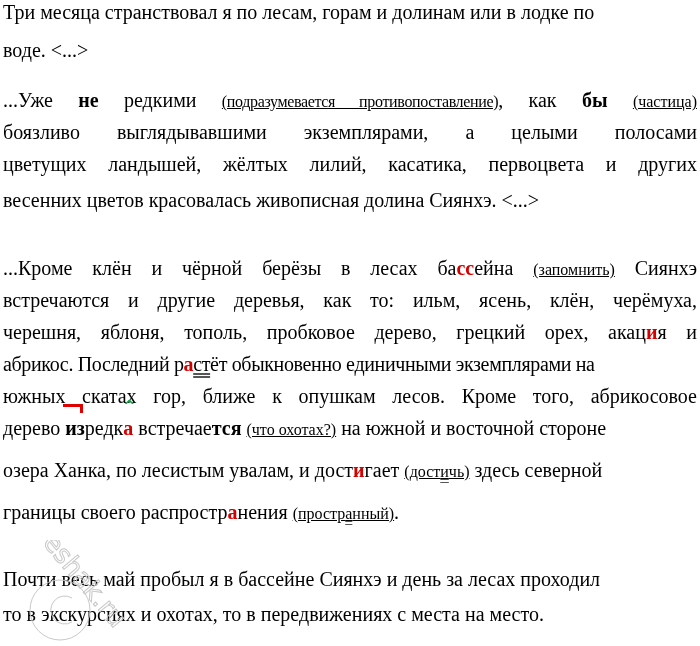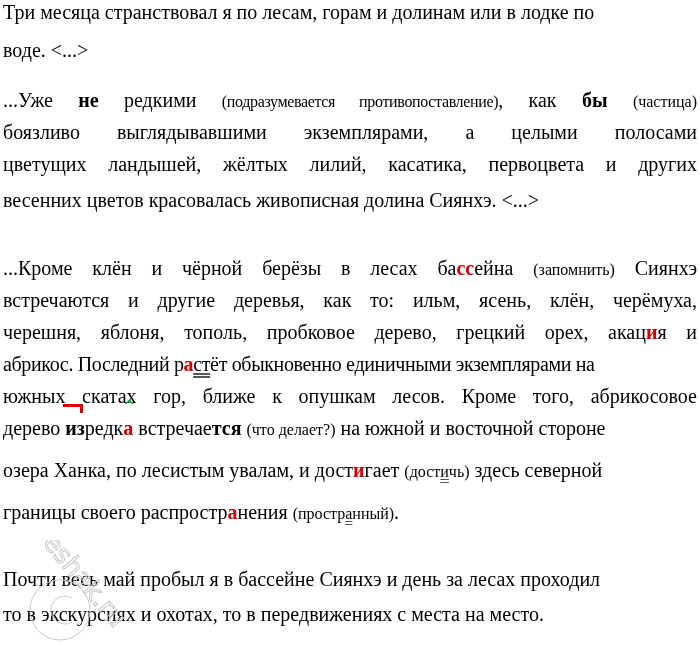--- a/index.html
+++ b/index.html
@@ -8,21 +8,21 @@
     font-family: "Liberation Serif", "DejaVu Serif", serif;
     color: #000000;
   }
   .doc { position: absolute; left: 3px; top: 0; width: 694px; }
   .line {
     position: absolute; left: 0; width: 694px;
     font-size: 20px; line-height: 24px; white-space: nowrap;
   }
   .just { text-align: justify; text-align-last: justify; }
   .narrow { letter-spacing: -0.35px; }
-  .small { font-size: 16px; }
+  .small { font-size: 16px; text-decoration: underline; }
   .b { font-weight: bold; }
   .red { color: #d40000; font-weight: bold; }
   .dbl { text-decoration: underline double; text-decoration-color: #555; text-underline-offset: 2px; }
   .mark-wrap { position: relative; display: inline-block; }
   .mark-corner {
     position: absolute; left: -2px; top: -12px; width: 20px; height: 9px;
     border-top: 3px solid #e00000; border-right: 3px solid #e00000; box-sizing: border-box;
   }
   .mark-caret {
     position: absolute; left: 0; top: -17px; width: 12px; text-align: center;
@@ -52,21 +52,21 @@
   </div>
   <div class="line just" style="top:288px">встречаются и другие деревья, как то: ильм, ясень, клён, черёмуха,</div>
   <div class="line just" style="top:320px">
     <span>черешня, яблоня, тополь, пробковое дерево, грецкий орех, акац</span><span class="red">и</span><span>я и</span>
   </div>
   <div class="line narrow" style="top:352px">
     <span>абрикос. Последний р</span><span class="red">а</span><span class="dbl">ст</span><span>ёт обыкновенно единичными экземплярами на</span>
   </div>
   <div class="line just" style="top:384px">южных скатах гор, ближе к опушкам лесов. Кроме того, абрикосовое</div>
   <div class="line" style="top:416px">
-    <span>дерево </span><span class="mark-wrap b"><span class="mark-corner"></span><span>из</span></span><span>редк</span><span class="mark-wrap red"><span class="mark-caret">^</span><span>а</span></span><span> встречае</span><span class="b">тся</span><span> </span><span class="small">(что делает?)</span><span> на южной и восточной стороне</span>
+    <span>дерево </span><span class="mark-wrap b"><span class="mark-corner"></span><span>из</span></span><span>редк</span><span class="mark-wrap red"><span class="mark-caret">^</span><span>а</span></span><span> встречае</span><span class="b">тся</span><span> </span><span class="small">(что охотах?)</span><span> на южной и восточной стороне</span>
   </div>
   <div class="line" style="top:458px">
     <span>озера Ханка, по лесистым увалам, и дост</span><span class="red">и</span><span>гает </span><span class="small"><span>(дост</span><span class="dbl">и</span><span>чь)</span></span><span> здесь северной</span>
   </div>
   <div class="line" style="top:500px">
     <span>границы своего распростр</span><span class="red">а</span><span>нения </span><span class="small"><span>(простр</span><span class="dbl">а</span><span>нный)</span></span><span>.</span>
   </div>
 
   <div class="line" style="top:567px">Почти весь май пробыл я в бассейне Сиянхэ и день за лесах проходил</div>
   <div class="line" style="top:602px">то в экскурсиях и охотах, то в передвижениях с места на место.</div>

